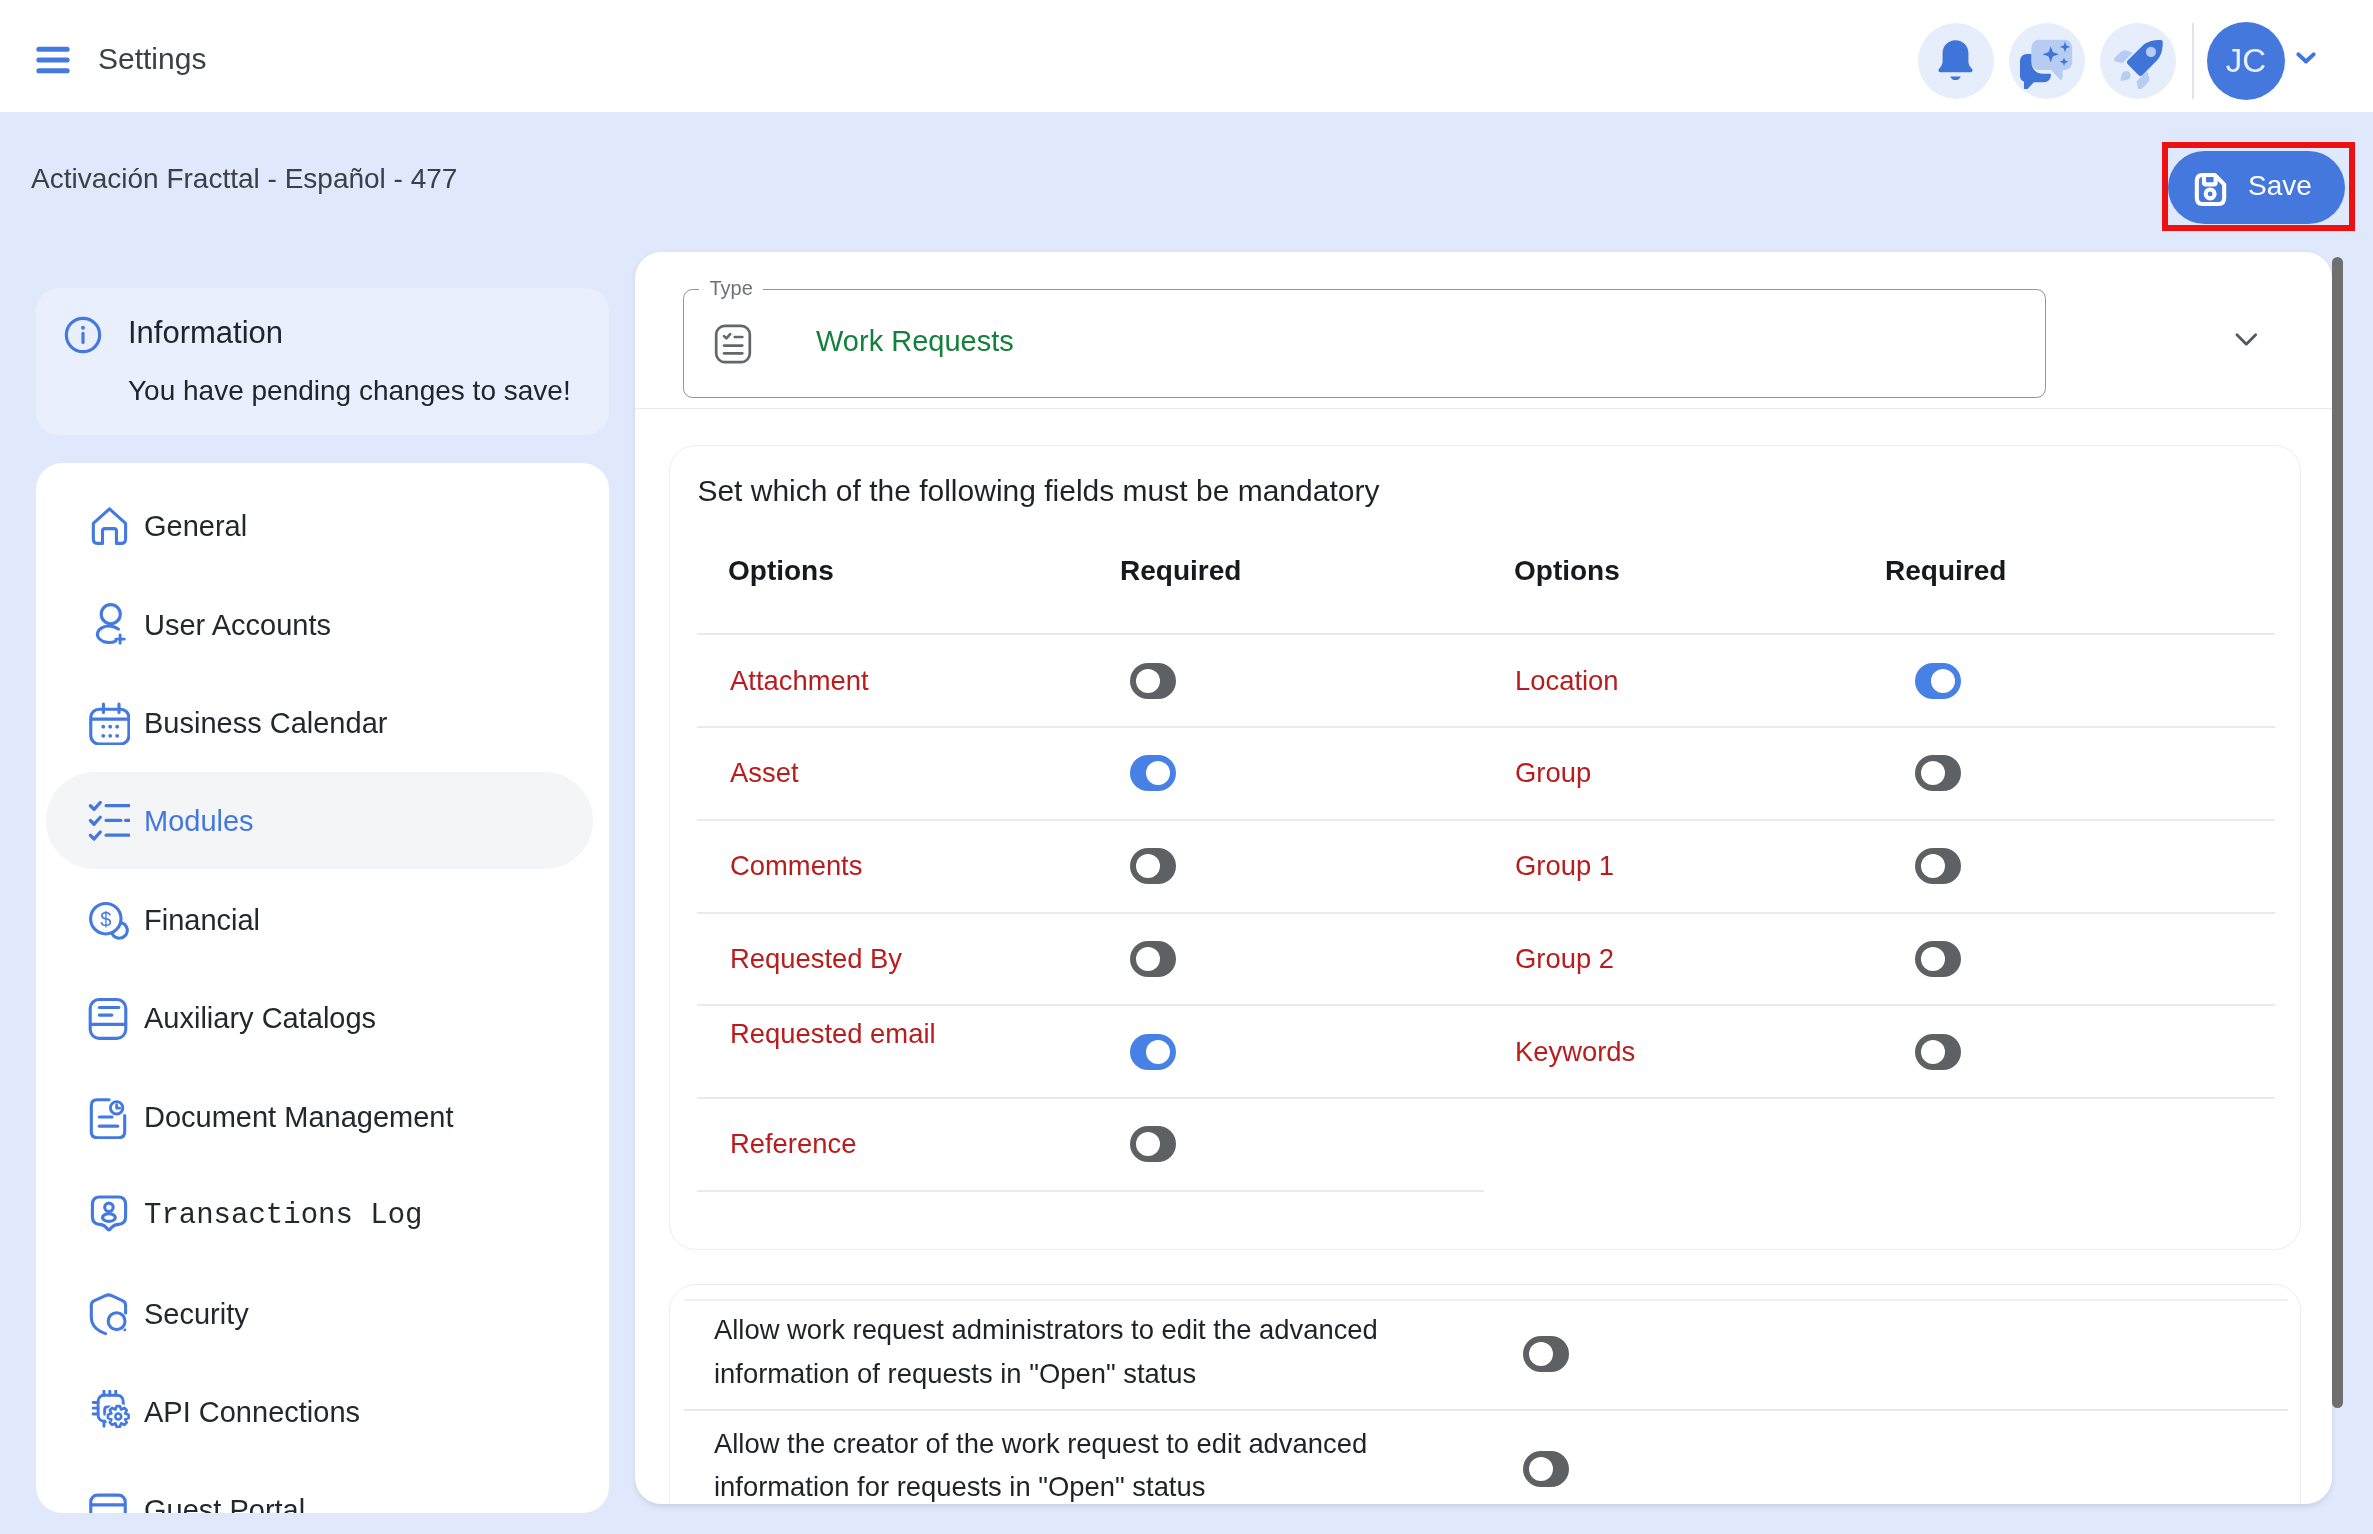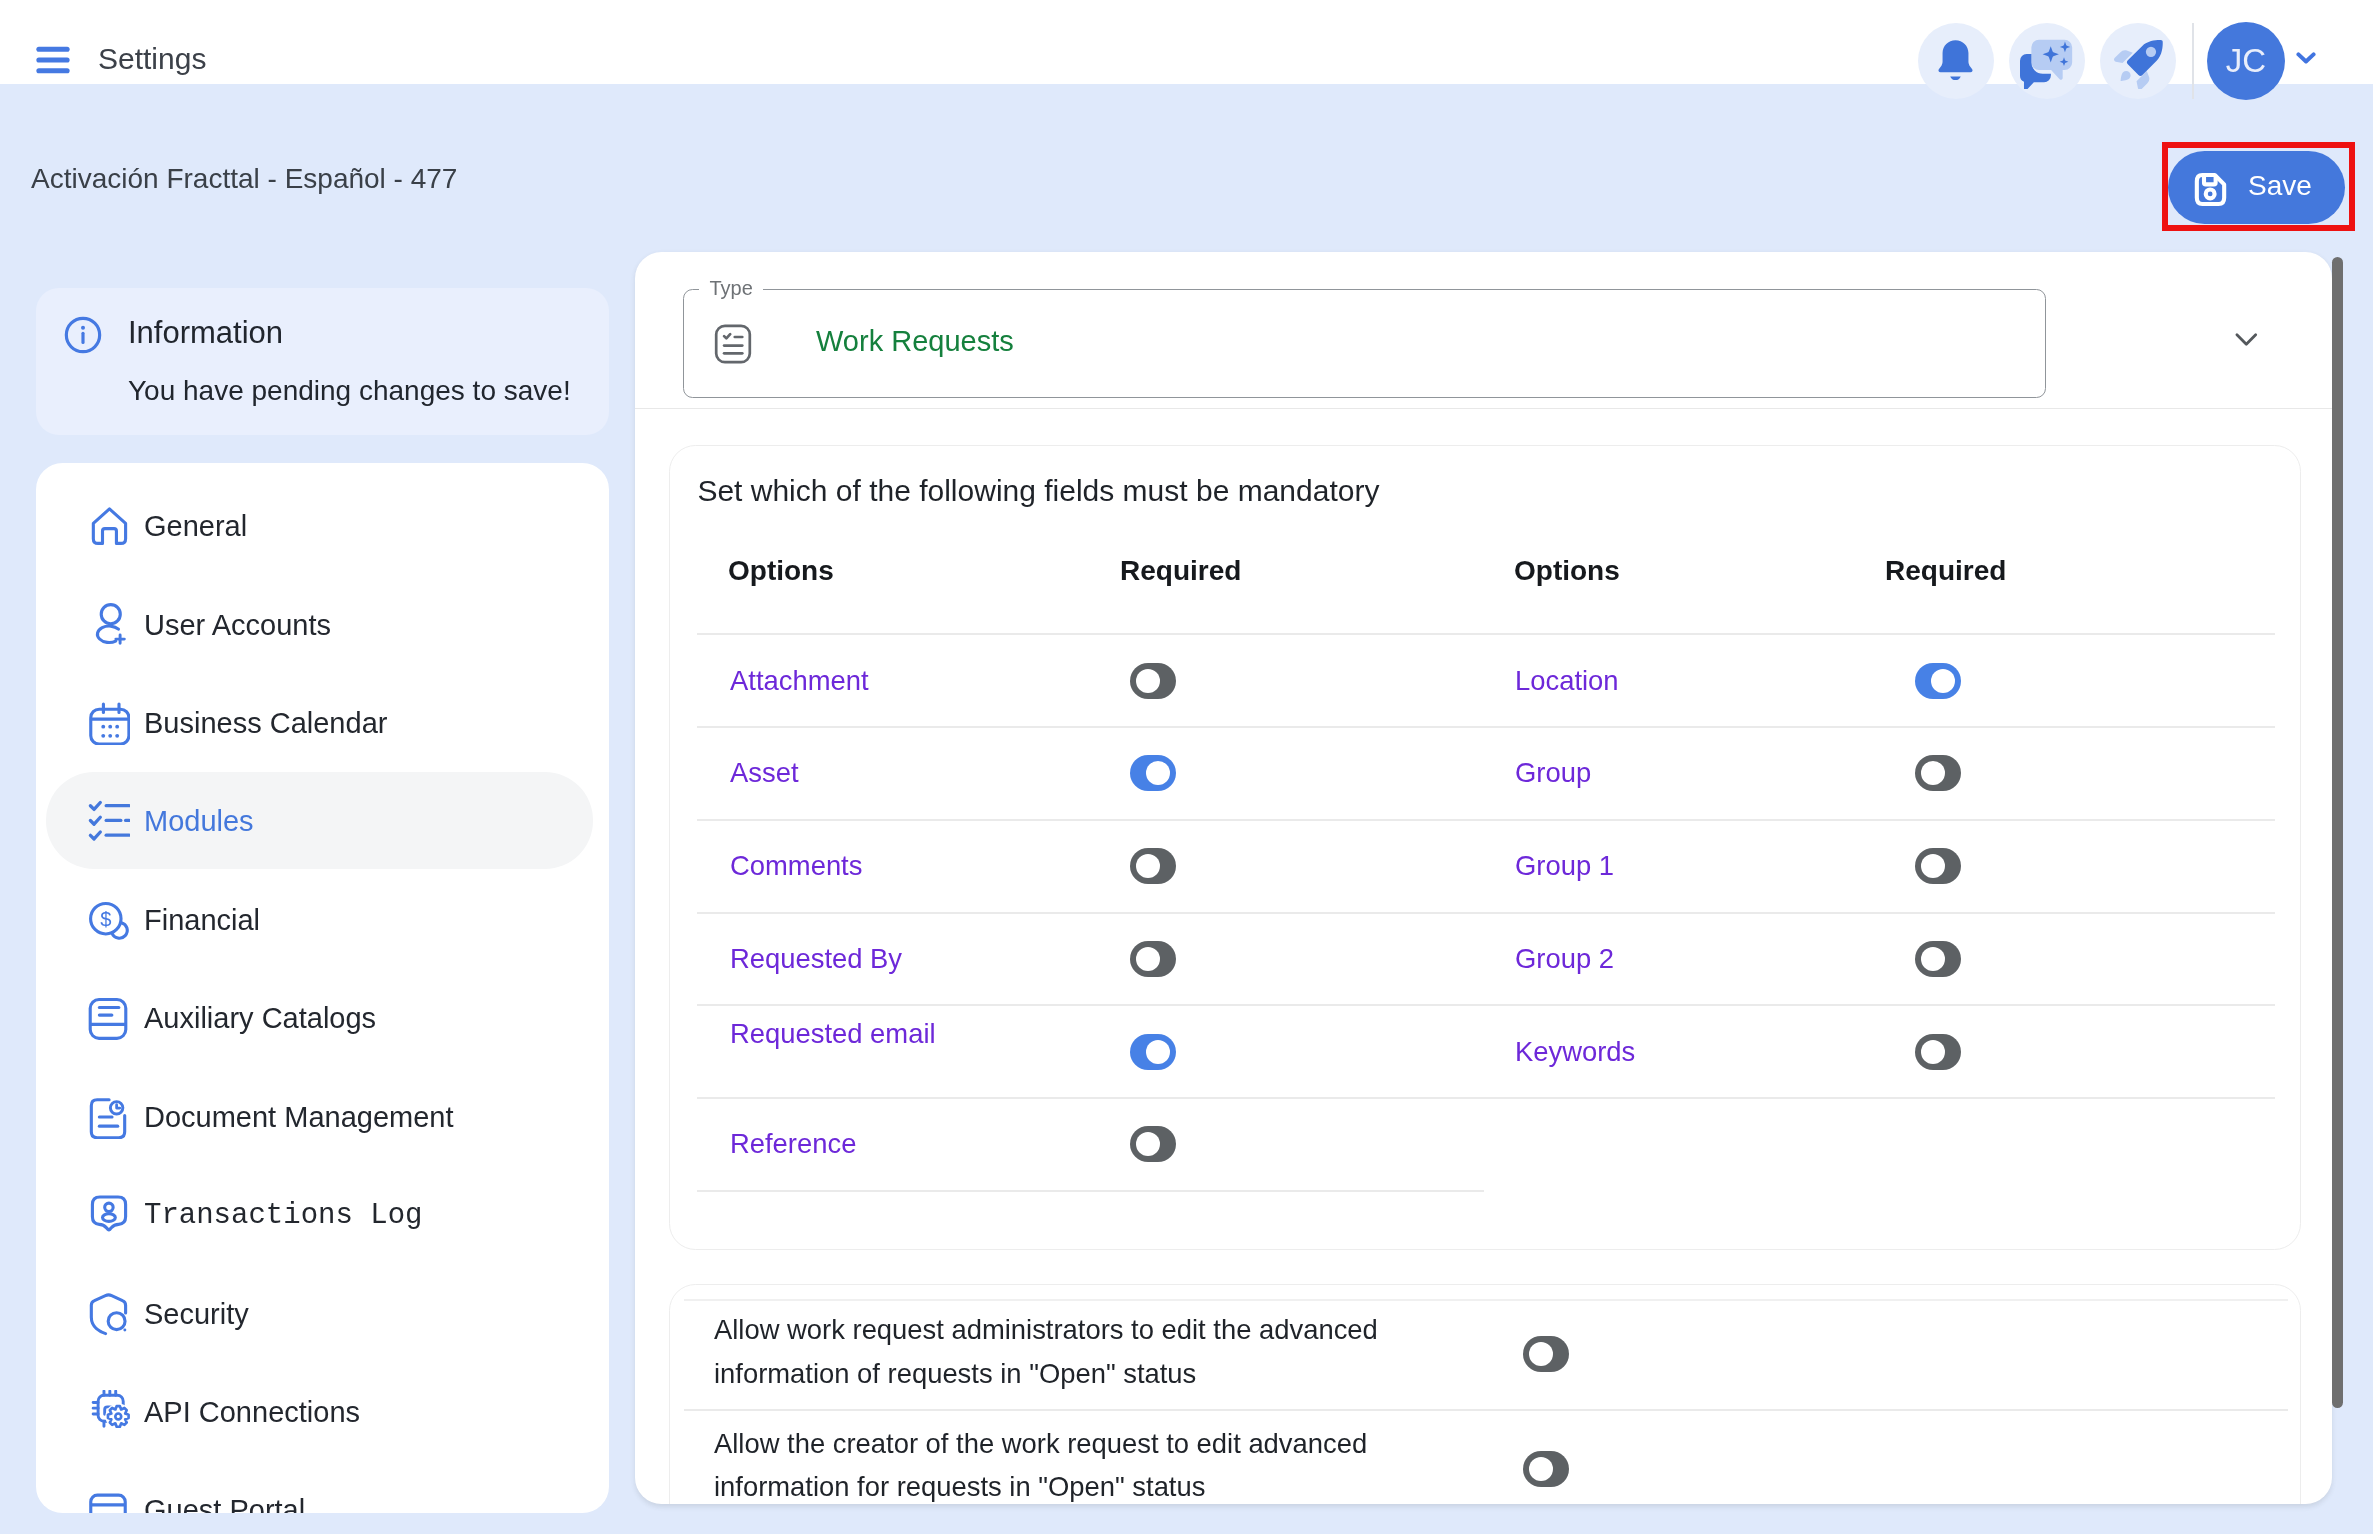--- a/index.html
+++ b/index.html
@@ -1,21 +1,21 @@
 <!DOCTYPE html>
 <html style="font-size:15px"><head>
 <meta charset="utf-8">
 <style>
   * { margin:0; padding:0; box-sizing:border-box; }
   html,body { width:2373px; height:1535px; overflow:hidden; }
   body { font-family:"Liberation Sans", sans-serif; background:#dfe9fb; position:relative; }
   .abs { position:absolute; }
 
   
-  #topbar { left:0; top:0; width:2373px; height:84px; background:#ffffff; }
+  #topbar { left:0; top:0; width:2373px; height:112px; background:#ffffff; }
   #settings-title { left:98px; top:42px; font-size:30px; color:#3c4149; }
   .iconcircle { width:76px; height:76px; border-radius:50%; background:#e7eefb; top:23px; }
   #topdiv { left:2192px; top:23px; width:1.9px; height:76px; background:#e0e3e8; }
   #avatar { left:2207px; top:22px; width:78px; height:78px; border-radius:50%; background:#4478dc;
             color:#e9eefb; font-size:33px; text-align:center; line-height:78px; }
 
   
   #pagehdr { left:31px; top:163px; font-size:28px; color:#3a4048; }
   #redbox { left:2162px; top:142px; width:193px; height:89px; border:6.6px solid #ee1111; }
   #savebtn { left:2168px; top:151px; width:177px; height:73px; border-radius:37px; background:#4478dc; }
@@ -36,21 +36,21 @@
               box-shadow:0 2.8px 5.7px rgba(60,64,67,.12); overflow:hidden; }
   #typefs { position:absolute; left:48px; top:37px; width:1363px; height:109px; border:1.9px solid #90959a; border-radius:9.5px; }
   #typelegend { position:absolute; left:15px; top:-13.2px; background:#ffffff; padding:0 10.4px; font-size:20px; color:#6e7276; }
   #typetext { position:absolute; left:132px; top:35px; font-size:29px; color:#15803d; }
   #hdrline { position:absolute; left:0; top:156px; width:1697px; height:0.9px; background:#e8e8e8; }
 
   #mandcard { position:absolute; left:34px; top:193px; width:1632px; height:805px; border:1.9px solid #ededed; border-radius:26.5px; }
   #mandcard .title { position:absolute; left:27.4px; top:28px; font-size:30px; color:#1f2329; }
   .colhdr { position:absolute; top:109px; font-size:28px; font-weight:bold; color:#16191d; }
   .divider { position:absolute; height:1.9px; background:#eaeaea; }
-  .rowlbl { position:absolute; font-size:27.4px; color:#6d28d9; transform:translateY(-50%); }
+  .rowlbl { position:absolute; font-size:27.4px; color:#b91c1c; transform:translateY(-50%); }
 
   .toggle { position:absolute; width:46px; height:36px; border-radius:18px; transform:translate(-50%,-50%); }
   .toggle.off { background:#5d6164; }
   .toggle.on { background:#4781e6; }
   .toggle .th { position:absolute; top:6.2px; width:24px; height:24px; border-radius:50%; background:#ffffff; }
   .toggle.off .th { left:5.7px; }
   .toggle.on .th { right:5.7px; }
 
   #allowcard { position:absolute; left:34px; top:1032px; width:1632px; height:397px; border:1.9px solid #ededed; border-radius:26.5px; }
   #allowcard .ln { position:absolute; left:44px; font-size:27.4px; color:#1f2329; }

